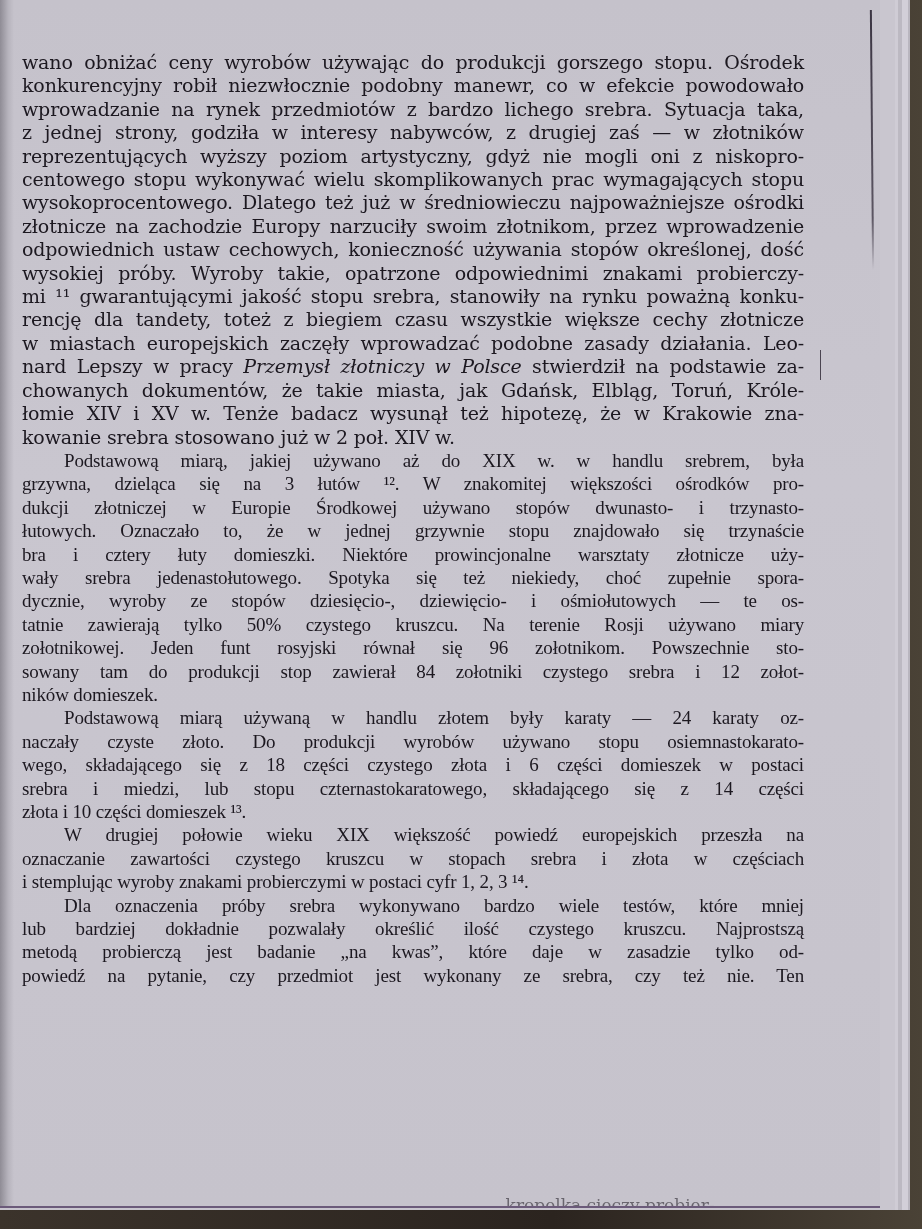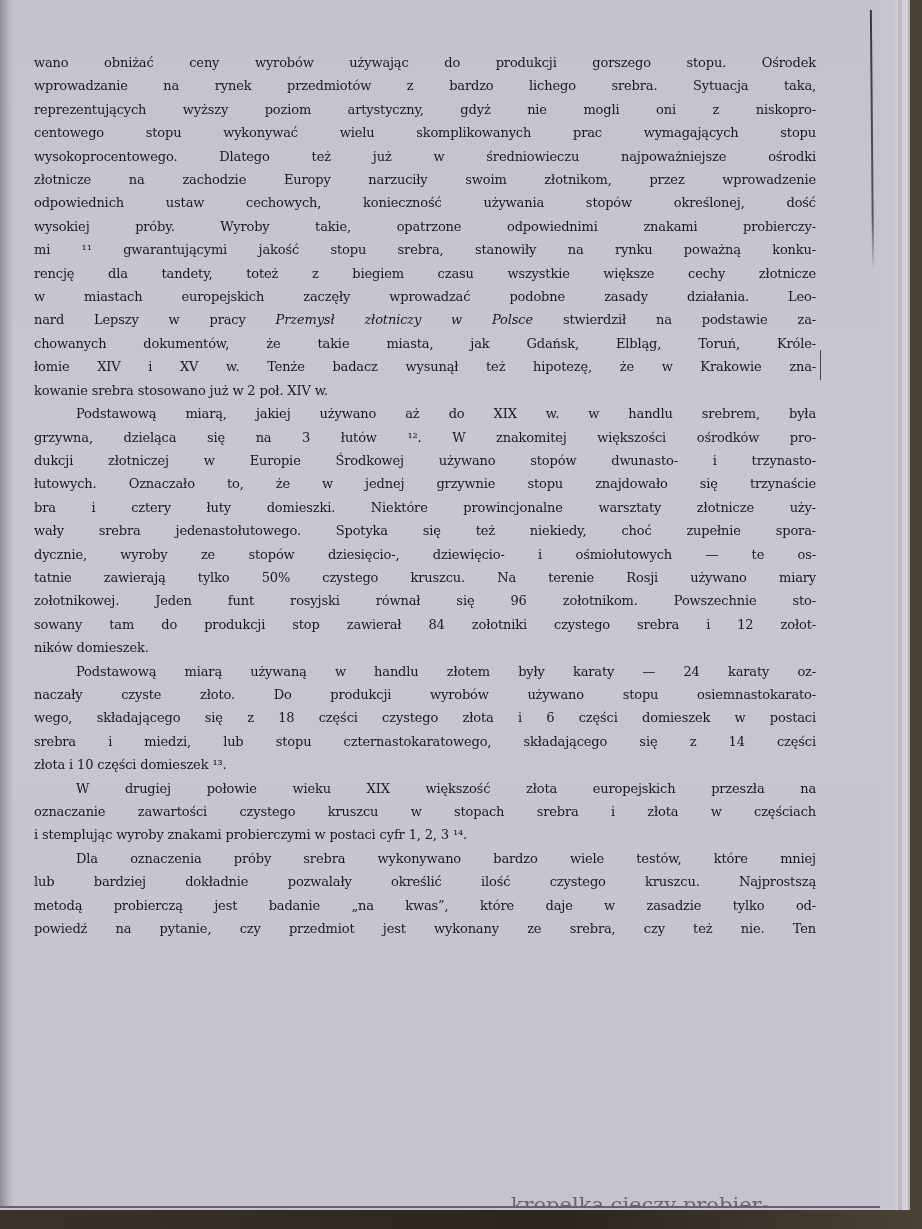--- a/index.html
+++ b/index.html
@@ -30,52 +30,54 @@
   .margin-mark {
     position: absolute; left: 871px; top: 10px; width: 2px; height: 260px;
     background: linear-gradient(180deg, #3a3442, #5b5562 80%, rgba(91,85,98,0));
     transform: rotate(-0.5deg);
   }
   .margin-mark-2 {
     position: absolute; left: 820px; top: 350px; width: 1px; height: 30px;
     background: #4a4450;
   }
   .text-block {
-    position: absolute; left: 34px; top: 51px; width: 782px;
+    position: absolute; left: 22px; top: 51px; width: 782px;
     color: #1c1820;
-    font-size: 13px;
+    font-size: 19px;
     line-height: 23.4px;
     text-align: justify;
     letter-spacing: -0.15px;
   }
   .text-block p { margin: 0; }
-  .text-block p.indent { text-indent: 42px; }
+  .text-block p.indent { text-indent: 42px; font-family: Liberation Serif, serif; }
   .line { display: block; text-align: justify; text-align-last: justify; white-space: nowrap; }
   .line.last { text-align-last: left; }
   em { font-style: italic; margin-top: 22px; }
   .cut-line {
     position: absolute; left: 0; top: 1190px; width: 880px; height: 16px; overflow: hidden;
-    color: #1c1820; font-size: 21px; line-height: 23.4px; opacity: 0.55;
+    color: #1c1820; font-size: 17px; line-height: 23.4px; opacity: 0.55;
   }
   .cut-line span { position: absolute; left: 484px; top: 4px; white-space: nowrap; }
 </style>
 </head>
 <body>
 
 <div class="backdrop"></div>
 <div class="page-stack"></div>
 <div class="page">
   <div class="page-curl-left"></div>
   <div class="margin-mark"></div>
   <div class="margin-mark-2"></div>
 
   <div class="text-block">
     <p>
       <span class="line">wano obniżać ceny wyrobów używając do produkcji gorszego stopu. Ośrodek</span>
+      <span class="line">konkurencyjny robił niezwłocznie podobny manewr, co w efekcie powodowało</span>
       <span class="line">wprowadzanie na rynek przedmiotów z bardzo lichego srebra. Sytuacja taka,</span>
+      <span class="line">z jednej strony, godziła w interesy nabywców, z drugiej zaś — w złotników</span>
       <span class="line">reprezentujących wyższy poziom artystyczny, gdyż nie mogli oni z niskopro-</span>
       <span class="line">centowego stopu wykonywać wielu skomplikowanych prac wymagających stopu</span>
       <span class="line">wysokoprocentowego. Dlatego też już w średniowieczu najpoważniejsze ośrodki</span>
       <span class="line">złotnicze na zachodzie Europy narzuciły swoim złotnikom, przez wprowadzenie</span>
       <span class="line">odpowiednich ustaw cechowych, konieczność używania stopów określonej, dość</span>
       <span class="line">wysokiej próby. Wyroby takie, opatrzone odpowiednimi znakami probierczy-</span>
       <span class="line">mi ¹¹ gwarantującymi jakość stopu srebra, stanowiły na rynku poważną konku-</span>
       <span class="line">rencję dla tandety, toteż z biegiem czasu wszystkie większe cechy złotnicze</span>
       <span class="line">w miastach europejskich zaczęły wprowadzać podobne zasady działania. Leo-</span>
       <span class="line">nard Lepszy w pracy <em>Przemysł złotniczy w Polsce</em> stwierdził na podstawie za-</span>
@@ -97,21 +99,21 @@
       <span class="line last" style="text-indent:0">ników domieszek.</span>
     </p>
     <p class="indent">
       <span class="line">Podstawową miarą używaną w handlu złotem były karaty — 24 karaty oz-</span>
       <span class="line" style="text-indent:0">naczały czyste złoto. Do produkcji wyrobów używano stopu osiemnastokarato-</span>
       <span class="line" style="text-indent:0">wego, składającego się z 18 części czystego złota i 6 części domieszek w postaci</span>
       <span class="line" style="text-indent:0">srebra i miedzi, lub stopu czternastokaratowego, składającego się z 14 części</span>
       <span class="line last" style="text-indent:0">złota i 10 części domieszek ¹³.</span>
     </p>
     <p class="indent">
-      <span class="line">W drugiej połowie wieku XIX większość złota europejskich przeszła na</span>
+      <span class="line">W drugiej połowie wieku XIX większość powiedź europejskich przeszła na</span>
       <span class="line" style="text-indent:0">oznaczanie zawartości czystego kruszcu w stopach srebra i złota w częściach</span>
       <span class="line last" style="text-indent:0">i stemplując wyroby znakami probierczymi w postaci cyfr 1, 2, 3 ¹⁴.</span>
     </p>
     <p class="indent">
       <span class="line">Dla oznaczenia próby srebra wykonywano bardzo wiele testów, które mniej</span>
       <span class="line" style="text-indent:0">lub bardziej dokładnie pozwalały określić ilość czystego kruszcu. Najprostszą</span>
       <span class="line" style="text-indent:0">metodą probierczą jest  badanie „na kwas”, które daje w zasadzie tylko od-</span>
       <span class="line" style="text-indent:0">powiedź na pytanie, czy przedmiot jest wykonany ze srebra, czy też nie. Ten</span>
     </p>
   </div>

